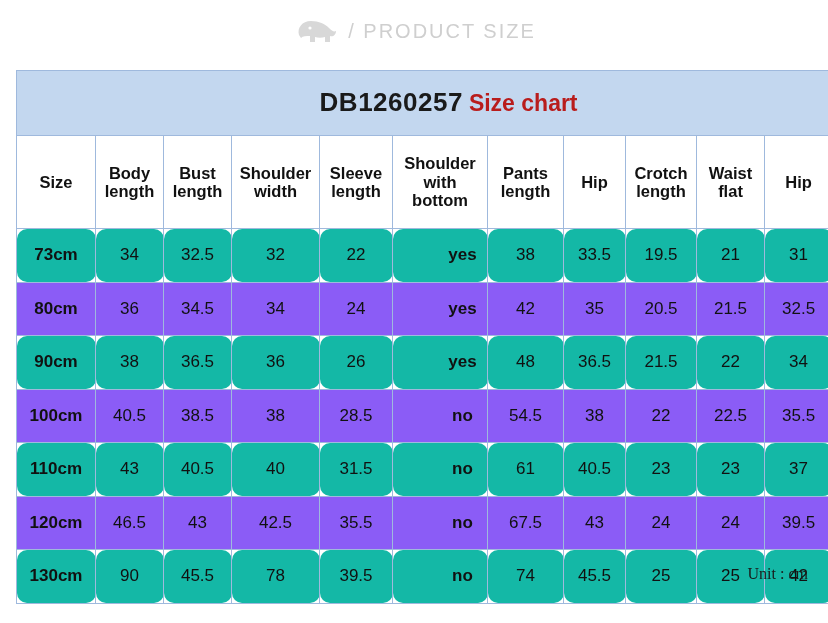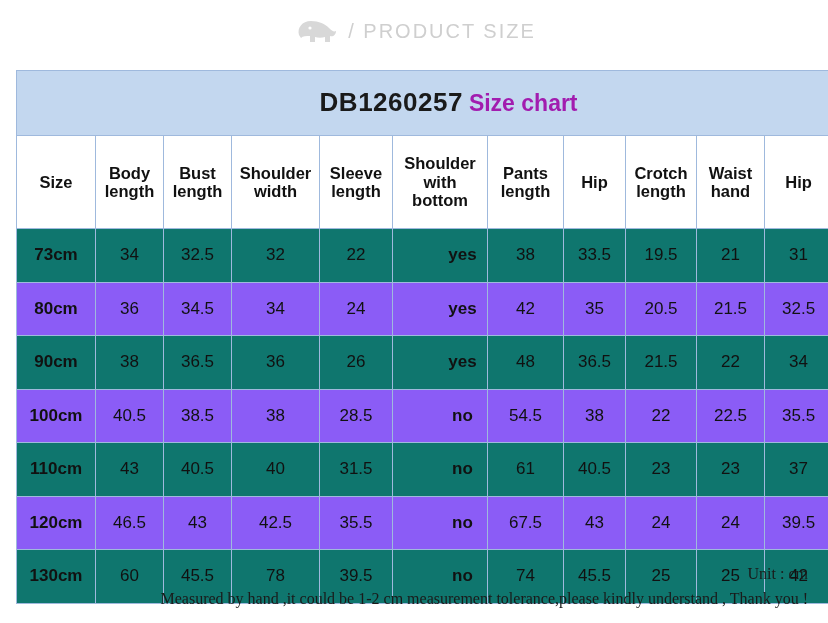--- a/index.html
+++ b/index.html
@@ -76,21 +76,21 @@
   .chart-title-code {
     font-size: 26px;
     font-weight: bold;
     color: #1a1a1a;
     letter-spacing: 0.5px;
     margin-left: 48px;
   }
   .chart-title-text {
     font-size: 23px;
     font-weight: bold;
-    color: #a21caf;
+    color: #b91c1c;
     margin-left: 6px;
   }
 
   
   tr.head-row td {
     background: #ffffff;
     font-size: 16.5px;
     font-weight: bold;
     line-height: 1.12;
     height: 84px;
@@ -107,21 +107,22 @@
   }
   tr.data-row td.size-col {
     font-weight: bold;
     font-size: 17px;
   }
   tr.data-row td.yn-col {
     font-weight: bold;
     padding-left: 47px;
   }
   tr.shade td {
-    background: #0f766e;
+    background: #14b8a6;
+    border-radius: 10px;
   }
   tr.plain td {
     background: #8b5cf6;
   }
 
   
   col.c0 { width: 79px; }
   col.c1 { width: 68px; }
   col.c2 { width: 68px; }
   col.c3 { width: 88px; }
@@ -188,21 +189,21 @@
         <tr class="head-row">
           <td>Size</td>
           <td>Body length</td>
           <td>Bust length</td>
           <td>Shoulder width</td>
           <td>Sleeve length</td>
           <td>Shoulder with bottom</td>
           <td>Pants length</td>
           <td>Hip</td>
           <td>Crotch length</td>
-          <td>Waist hand</td>
+          <td>Waist flat</td>
           <td>Hip</td>
         </tr>
 
         <tr class="data-row shade">
           <td class="size-col">73cm</td>
           <td>34</td>
           <td>32.5</td>
           <td>32</td>
           <td>22</td>
           <td class="yn-col">yes</td>
@@ -278,33 +279,32 @@
           <td class="yn-col">no</td>
           <td>67.5</td>
           <td>43</td>
           <td>24</td>
           <td>24</td>
           <td>39.5</td>
         </tr>
 
         <tr class="data-row shade">
           <td class="size-col">130cm</td>
-          <td>60</td>
+          <td>90</td>
           <td>45.5</td>
           <td>78</td>
           <td>39.5</td>
           <td class="yn-col">no</td>
           <td>74</td>
           <td>45.5</td>
           <td>25</td>
           <td>25</td>
           <td>42</td>
         </tr>
       </tbody>
     </table>
   </div>
 
   <div class="notes">
     <div class="note-line">Unit : cm</div>
-    <div class="note-line">Measured by hand ,it could be 1-2 cm measurement tolerance,please kindly understand , Thank you !</div>
   </div>
 
 </div>
 
 </body></html>

